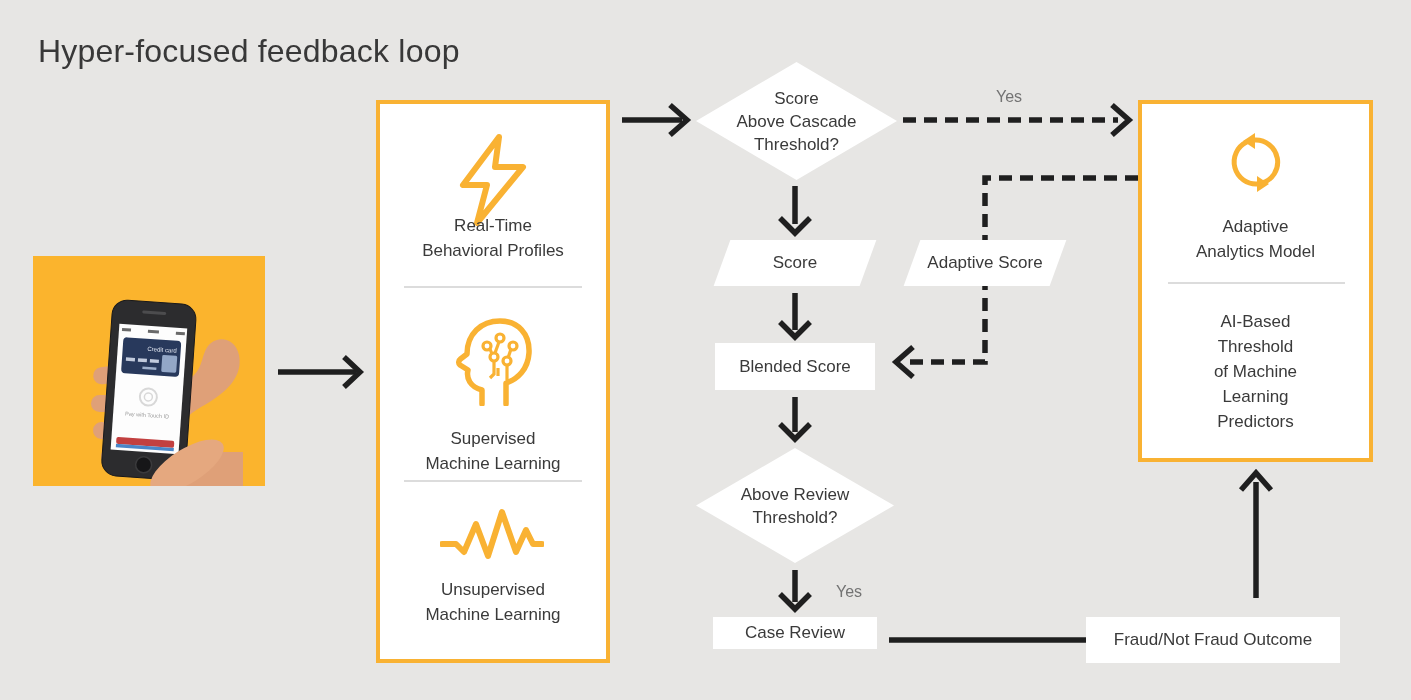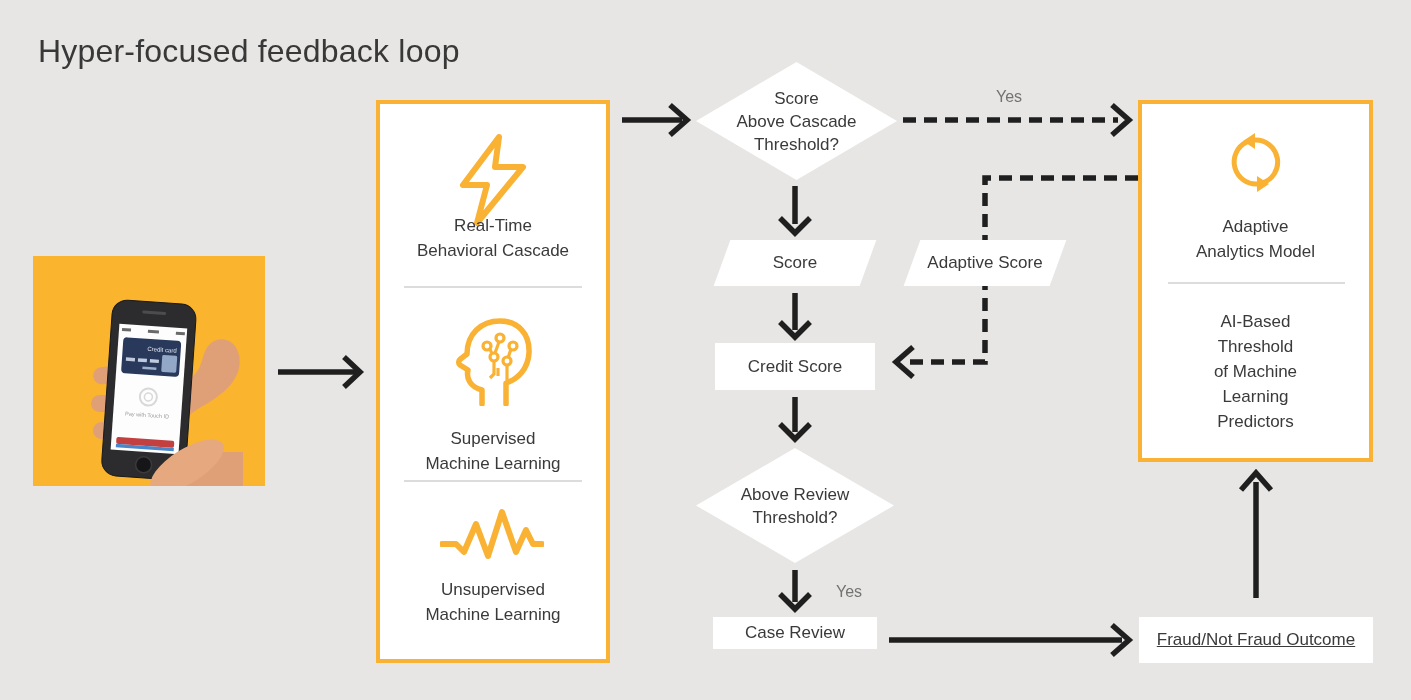--- a/index.html
+++ b/index.html
@@ -120,21 +120,21 @@
       <ellipse cx="154" cy="210" rx="42" ry="17" transform="rotate(-32 154 210)" fill="#e5a87f"></ellipse>
     </svg>
   </div>
 
   <div id="inputs-box" class="abs obox"></div>
 
   <svg class="abs icon-wrap" style="left:453px; top:133px;" width="80" height="94" viewBox="0 0 80 94">
     <path d="M46,4 L10,52 L34,52 L24,90 L70,34 L42,34 Z" fill="none" stroke="#f9b233" stroke-width="6" stroke-linejoin="round" stroke-linecap="round"></path>
   </svg>
   <div class="abs lbl" style="left:376px; top:213px; width:234px;">Real-Time
-Behavioral Cascade</div>
+Behavioral Profiles</div>
   <div class="abs divider" style="left:404px; top:286px; width:178px;"></div>
 
   <svg class="abs icon-wrap" style="left:450px; top:316px;" width="84" height="90" viewBox="0 0 84 90">
     <path d="M32,88 L32,74 C20,71 16,62 18,54 L10,49 C8,47.5 8.5,44.5 10.5,43 L17,38 C17,18 31,5 50,5 C68,5 80,18 79,37 C78,53 68,63 56,67 L56,88" fill="none" stroke="#f9b233" stroke-width="5.5" stroke-linejoin="round" stroke-linecap="round"></path>
     <g fill="none" stroke="#f9b233" stroke-width="3.2">
       <circle cx="37" cy="30" r="4"></circle>
         <circle cx="50" cy="22" r="4"></circle>
         <circle cx="63" cy="30" r="4"></circle>
       <circle cx="44" cy="41" r="4"></circle>
         <circle cx="57" cy="45" r="4"></circle>
@@ -163,29 +163,29 @@
 
   <div class="abs para" style="left:722px; top:240px; width:146px; height:46px;">
     <span class="pg-bg"></span>
     <span>Score</span>
   </div>
   <div class="abs para" style="left:912px; top:240px; width:146px; height:46px;">
     <span class="pg-bg"></span>
     <span>Adaptive Score</span>
   </div>
 
-  <div class="abs rectnode" style="left:715px; top:343px; width:160px; height:47px;">Credit Score</div>
+  <div class="abs rectnode" style="left:715px; top:343px; width:160px; height:47px;">Blended Score</div>
 
   <div class="abs diamond" style="left:696px; top:448px; width:198px; height:115px;">Above Review
 Threshold?</div>
   <div class="abs yes-lbl" style="left:836px; top:583px;">Yes</div>
 
   <div class="abs rectnode" style="left:713px; top:617px; width:164px; height:32px;">Case Review</div>
 
-  <div class="abs rectnode" style="left:1139px; top:617px; width:234px; height:46px;text-decoration:underline;">Fraud/Not Fraud Outcome</div>
+  <div class="abs rectnode" style="left:1086px; top:617px; width:254px; height:46px;">Fraud/Not Fraud Outcome</div>
 
   <div id="adaptive-box" class="abs obox"></div>
   <svg class="abs icon-wrap" style="left:1224px; top:130px;" width="64" height="64" viewBox="0 0 64 64">
     <g fill="none" stroke="#f9b233" stroke-width="5" stroke-linecap="round">
       <path d="M37.7,53.2 A22,22 0 0 0 30.1,10.1"></path>
       <path d="M22.7,12.1 A22,22 0 0 0 33.9,53.9"></path>
     </g>
     <g fill="#f9b233">
       <polygon points="31,3 31,19 19,11"></polygon>
       <polygon points="33,46 33,62 45,54"></polygon>

